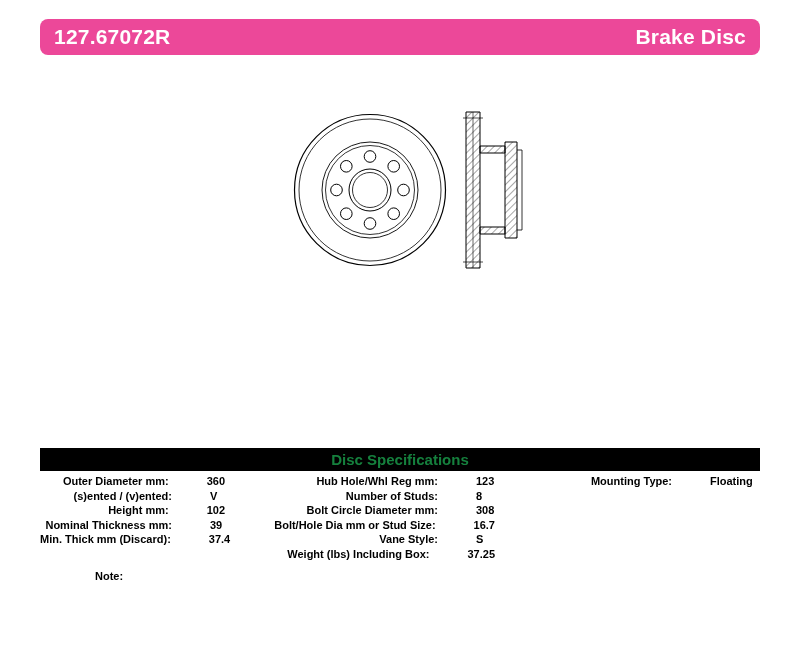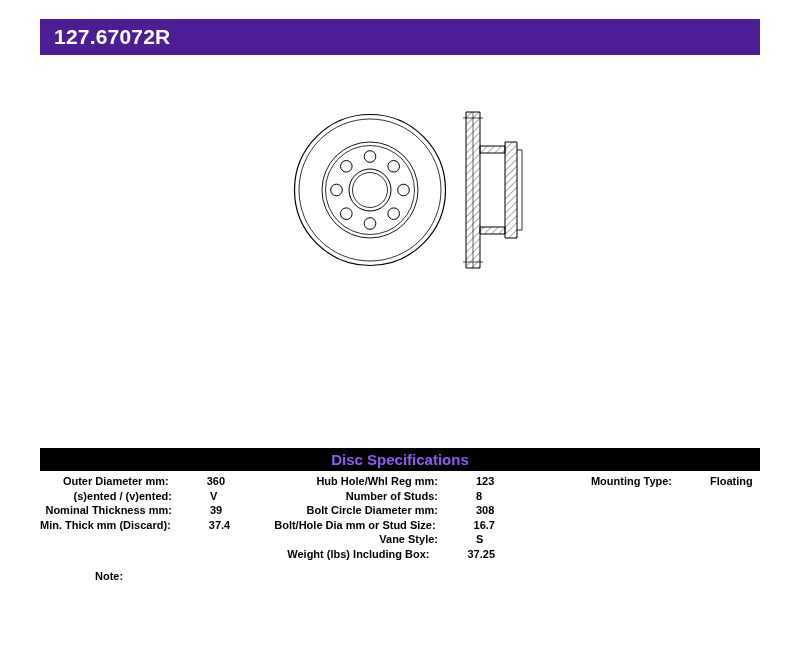--- a/index.html
+++ b/index.html
@@ -7,32 +7,32 @@
     position:relative;
     width:800px; height:655px;
     background:#ffffff;
     font-family:"Liberation Sans", sans-serif;
     color:#000;
     overflow:hidden;
   }
   .top-bar {
     position:absolute; left:40px; top:19px;
     width:720px; height:36px;
-    background:#4c1d95; color:#fff;
+    background:#ec4899; color:#fff;
     display:flex; align-items:center; justify-content:space-between;
     padding:0 14px; box-sizing:border-box;
-    font-weight:bold; font-size:21px; letter-spacing:0.2px;
+    font-weight:bold; font-size:21px; letter-spacing:0.2px;border-radius:8px;
   }
   .drawing {
     position:absolute; left:0; top:60px;
   }
   .spec-bar {
     position:absolute; left:40px; top:448px;
     width:720px; height:23px;
-    background:#000; color:#8b5cf6;
+    background:#000; color:#15803d;
     display:flex; align-items:center; justify-content:center;
     font-weight:bold; font-size:15px;
   }
   .specs {
     position:absolute; left:40px; top:474px;
     width:720px; font-size:11px; font-weight:bold;
   }
   .spec-col { position:absolute; top:0; }
   .spec-col-left   { left:0;    width:185px; }
   .spec-col-middle { left:190px; width:265px; }
@@ -49,20 +49,21 @@
   }
   svg line, svg circle, svg rect, svg path { vector-effect:non-scaling-stroke; }
 </style>
 </head>
 <body>
 
 <div class="page">
 
   <div class="top-bar">
     <span>127.67072R</span>
+    <span>Brake Disc</span>
   </div>
 
   <svg class="drawing" width="800" height="380" viewBox="0 0 800 380">
     <defs>
       <pattern id="hatch" width="5" height="5" patternUnits="userSpaceOnUse" patternTransform="rotate(45)">
         <line x1="0" y1="0" x2="0" y2="5" stroke="#000" stroke-width="0.7"></line>
       </pattern>
     </defs>
 
     <g fill="none" stroke="#000">
@@ -112,20 +113,24 @@
     <div class="spec-col spec-col-left">
       <div class="spec-row">
         <span class="spec-label">Outer Diameter mm:</span>
         <span class="spec-value">360</span>
       </div>
       <div class="spec-row">
         <span class="spec-label">(s)ented / (v)ented:</span>
         <span class="spec-value">V</span>
       </div>
       <div class="spec-row">
+        <span class="spec-label">Height mm:</span>
+        <span class="spec-value">102</span>
+      </div>
+      <div class="spec-row">
         <span class="spec-label">Nominal Thickness mm:</span>
         <span class="spec-value">39</span>
       </div>
       <div class="spec-row">
         <span class="spec-label">Min. Thick mm (Discard):</span>
         <span class="spec-value">37.4</span>
       </div>
     </div>
 
     <div class="spec-col spec-col-middle">

